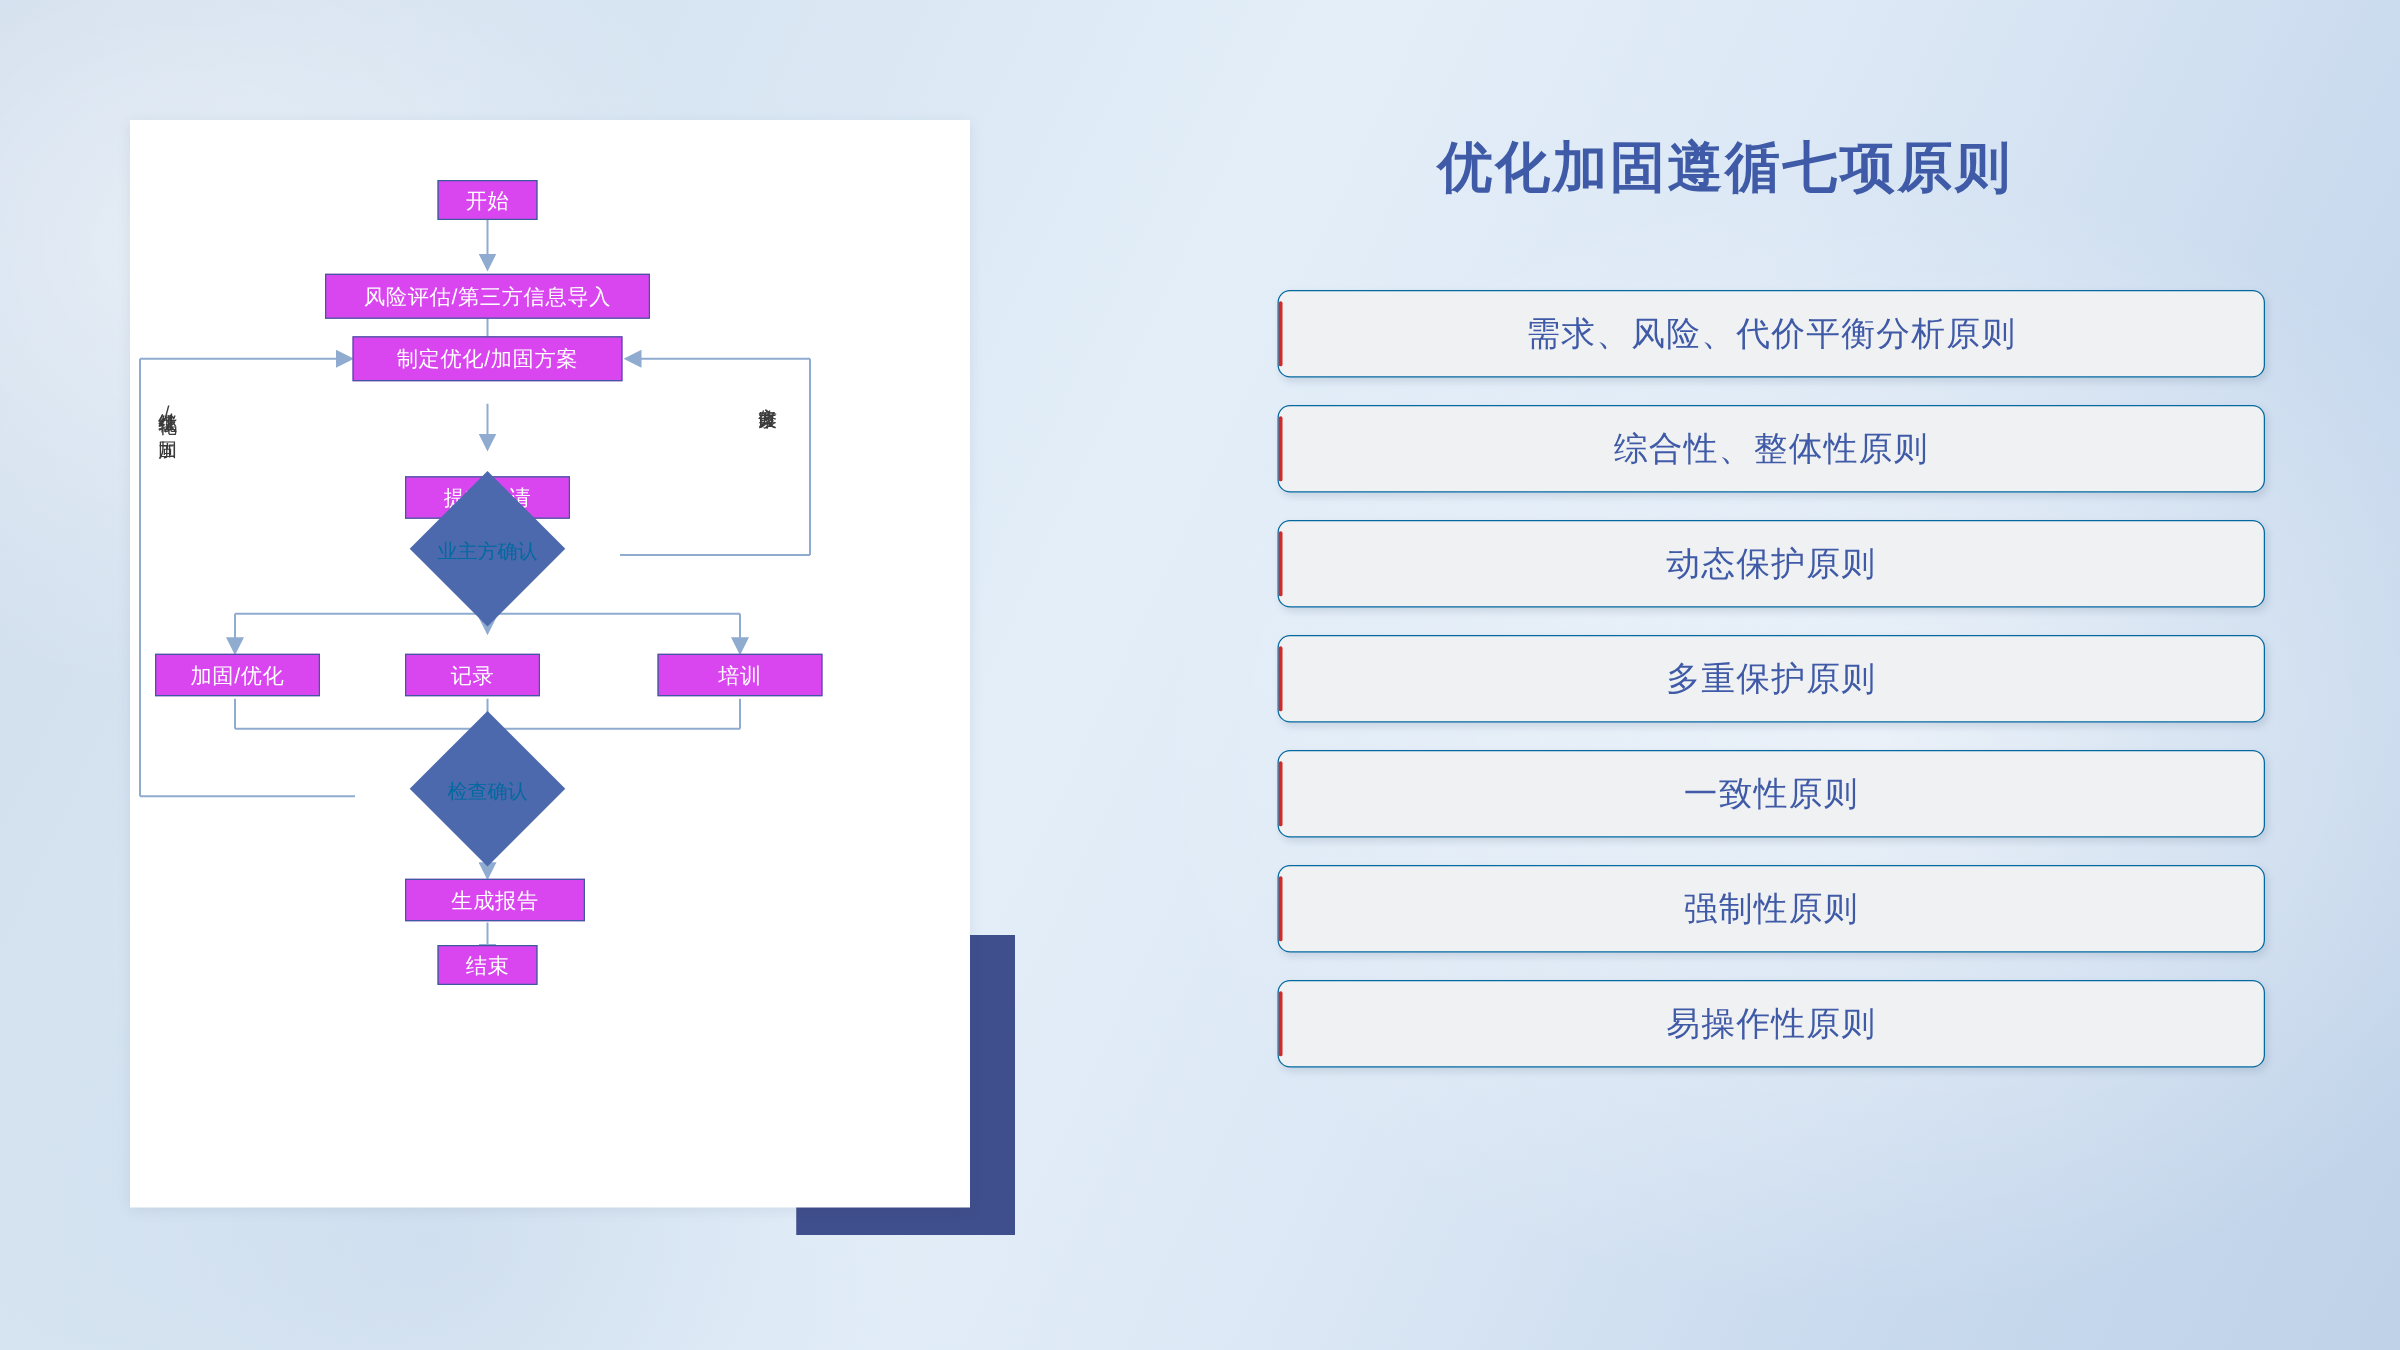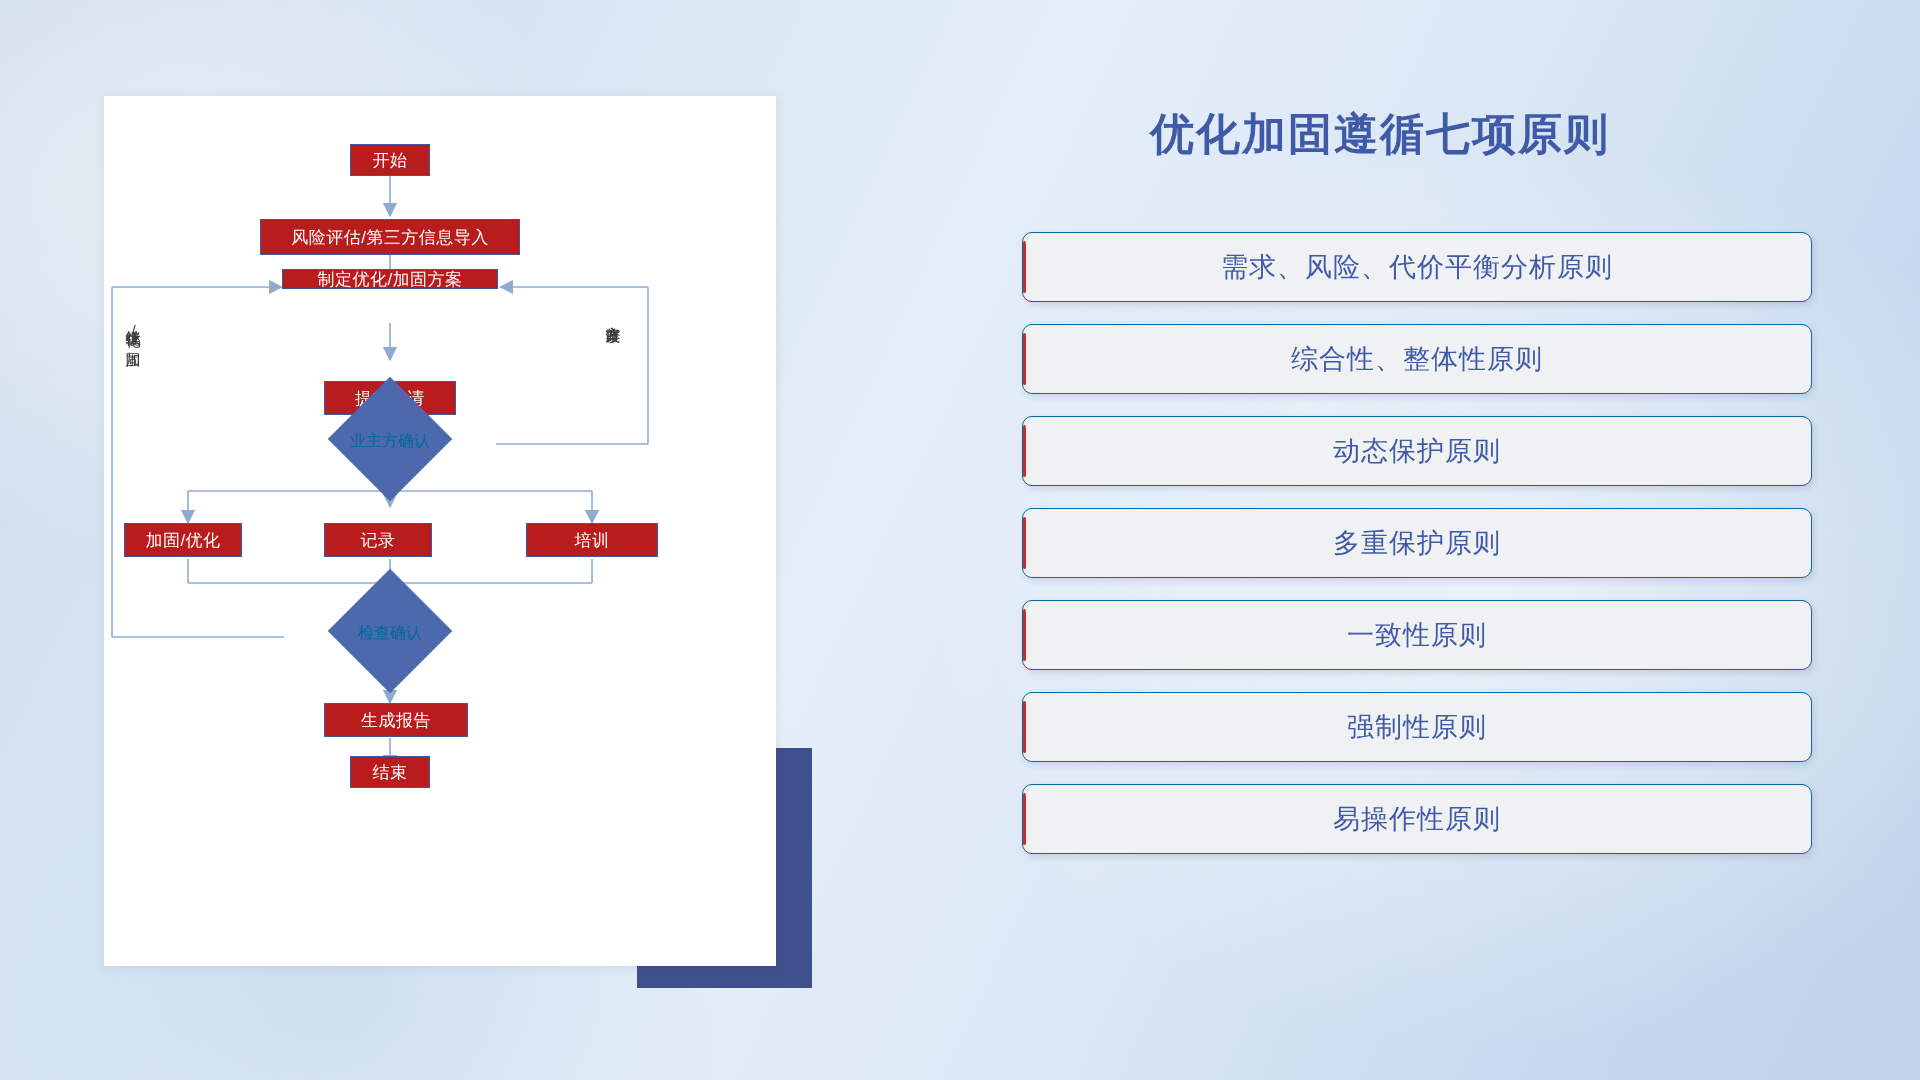--- a/index.html
+++ b/index.html
@@ -49,21 +49,21 @@
     top: 0;
   }
 
   .node {
     position: absolute;
     box-sizing: border-box;
     display: flex;
     align-items: center;
     justify-content: center;
     color: #ffffff;
-    background: #b91c1c;
+    background: #d946ef;
     border: 1px solid #3e5a9e;
     font-size: 17px;
     letter-spacing: 0.5px;
     white-space: nowrap;
   }
   .diamond-shape {
     position: absolute;
     background: #4c69ad;
     transform: rotate(45deg);
   }
@@ -187,36 +187,36 @@
     </svg>
 
     <div class="node" style="left:246px; top:48px; width:80px; height:32px;">
       <span>开始</span>
     </div>
 
     <div class="node" style="left:156px; top:123px; width:260px; height:36px;">
       <span>风险评估/第三方信息导入</span>
     </div>
 
-    <div class="node" style="left:178px; top:173px; width:216px; height:20px;">
+    <div class="node" style="left:178px; top:173px; width:216px; height:36px;">
       <span>制定优化/加固方案</span>
     </div>
 
     <div class="node" style="left:220px; top:265px; width:132px; height:34px;margin-top:20px;">
       <span>提交申请</span>
     </div>
 
     <div>
       <div class="diamond-shape" style="left:242px; top:299px; width:88px; height:88px;"></div>
       <div class="diamond-label" style="left:206px; top:330px; width:160px; height:26px;">
         <span>业主方确认</span>
       </div>
     </div>
 
-    <div class="node" style="left:20px; top:427px; width:118px; height:34px;">
+    <div class="node" style="left:20px; top:427px; width:132px; height:34px;">
       <span>加固/优化</span>
     </div>
 
     <div class="node" style="left:220px; top:427px; width:108px; height:34px;">
       <span>记录</span>
     </div>
 
     <div class="node" style="left:422px; top:427px; width:132px; height:34px;">
       <span>培训</span>
     </div>

